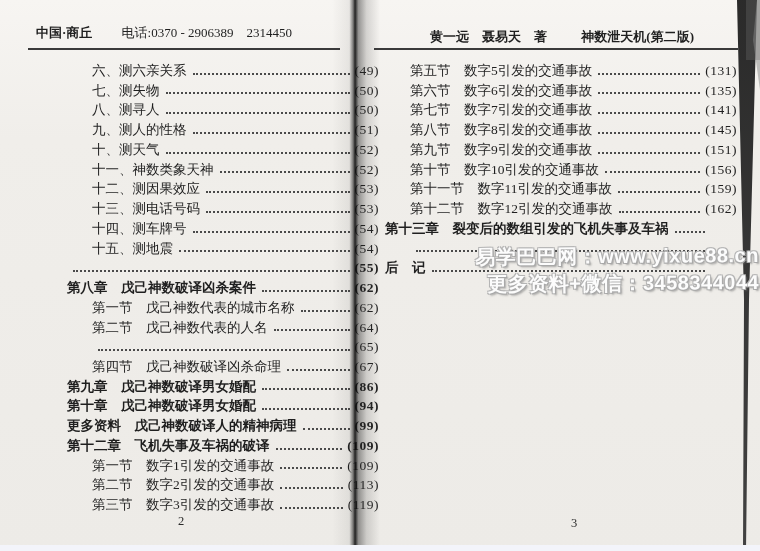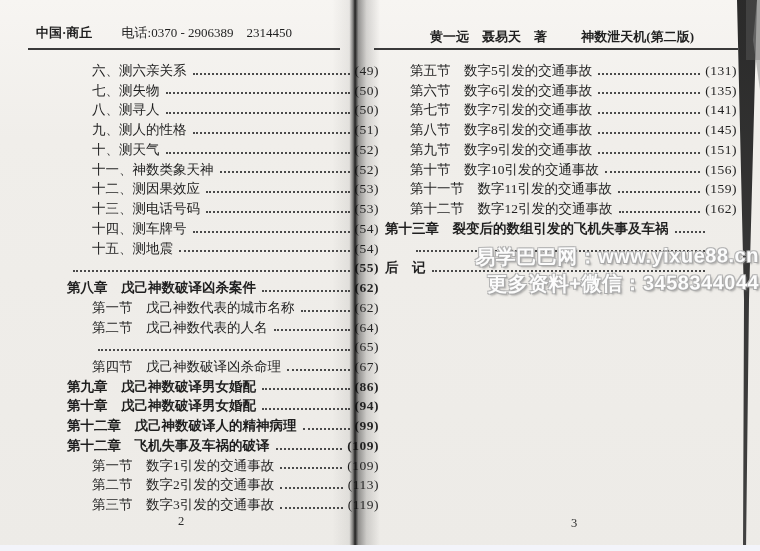--- a/index.html
+++ b/index.html
@@ -111,21 +111,21 @@
       <div class="toc-row indent-1"><span class="toc-label">十四、测车牌号</span><span class="leader"></span><span class="toc-page">(54)</span></div>
       <div class="toc-row indent-1"><span class="toc-label">十五、测地震</span><span class="leader"></span><span class="toc-page">(54)</span></div>
       <div class="toc-row indent-0"><span class="leader"></span><span class="toc-page">(55)</span></div>
       <div class="toc-row indent-0"><span class="toc-label">第八章　戊己神数破译凶杀案件</span><span class="leader"></span><span class="toc-page">(62)</span></div>
       <div class="toc-row indent-1"><span class="toc-label">第一节　戊己神数代表的城市名称</span><span class="leader"></span><span class="toc-page">(62)</span></div>
       <div class="toc-row indent-1"><span class="toc-label">第二节　戊己神数代表的人名</span><span class="leader"></span><span class="toc-page">(64)</span></div>
       <div class="toc-row indent-1"><span class="leader"></span><span class="toc-page">(65)</span></div>
       <div class="toc-row indent-1"><span class="toc-label">第四节　戊己神数破译凶杀命理</span><span class="leader"></span><span class="toc-page">(67)</span></div>
       <div class="toc-row indent-0"><span class="toc-label">第九章　戊己神数破译男女婚配</span><span class="leader"></span><span class="toc-page">(86)</span></div>
       <div class="toc-row indent-0"><span class="toc-label">第十章　戊己神数破译男女婚配</span><span class="leader"></span><span class="toc-page">(94)</span></div>
-      <div class="toc-row indent-0"><span class="toc-label">第十二章　戊己神数破译人的精神病理</span><span class="leader"></span><span class="toc-page">(99)</span></div>
+      <div class="toc-row indent-0"><span class="toc-label">更多资料　戊己神数破译人的精神病理</span><span class="leader"></span><span class="toc-page">(99)</span></div>
       <div class="toc-row indent-0"><span class="toc-label">第十二章　飞机失事及车祸的破译</span><span class="leader"></span><span class="toc-page">(109)</span></div>
       <div class="toc-row indent-1"><span class="toc-label">第一节　数字1引发的交通事故</span><span class="leader"></span><span class="toc-page">(109)</span></div>
       <div class="toc-row indent-1"><span class="toc-label">第二节　数字2引发的交通事故</span><span class="leader"></span><span class="toc-page">(113)</span></div>
       <div class="toc-row indent-1"><span class="toc-label">第三节　数字3引发的交通事故</span><span class="leader"></span><span class="toc-page">(119)</span></div>
     </div>
 
   <div class="toc toc-right">
       <div class="toc-row indent-1"><span class="toc-label">第五节　数字5引发的交通事故</span><span class="leader"></span><span class="toc-page">(131)</span></div>
       <div class="toc-row indent-1"><span class="toc-label">第六节　数字6引发的交通事故</span><span class="leader"></span><span class="toc-page">(135)</span></div>
       <div class="toc-row indent-1"><span class="toc-label">第七节　数字7引发的交通事故</span><span class="leader"></span><span class="toc-page">(141)</span></div>

